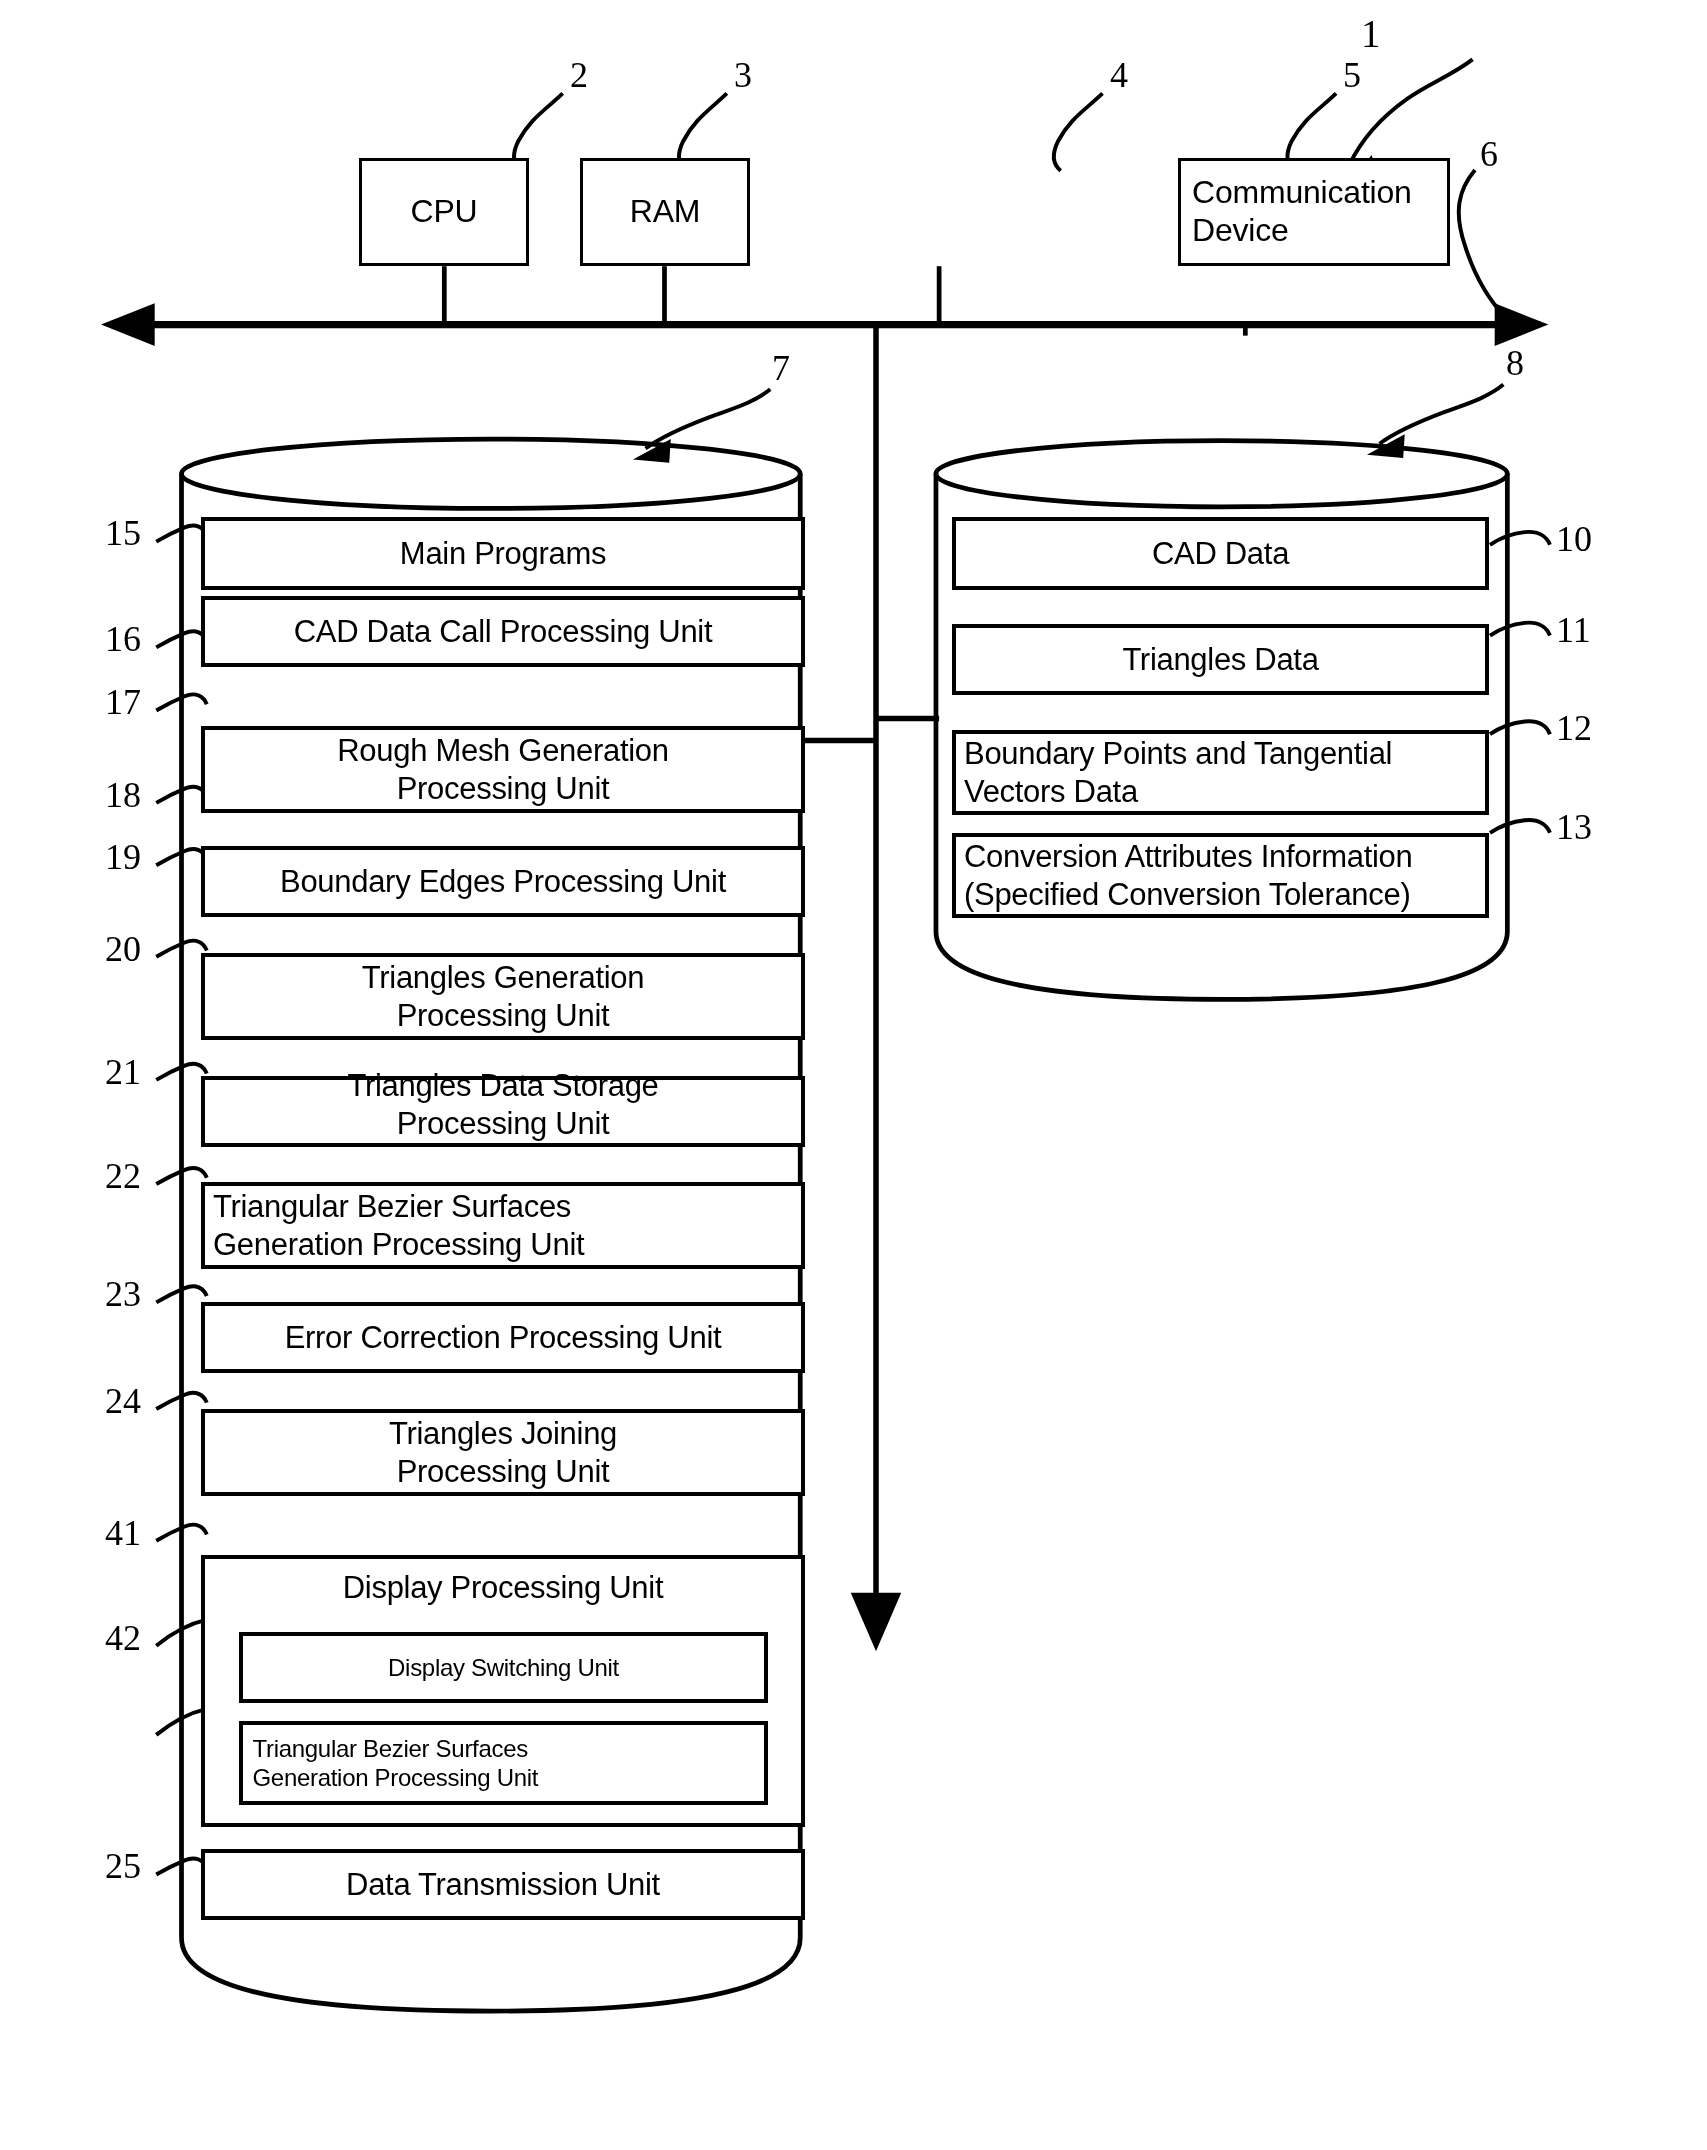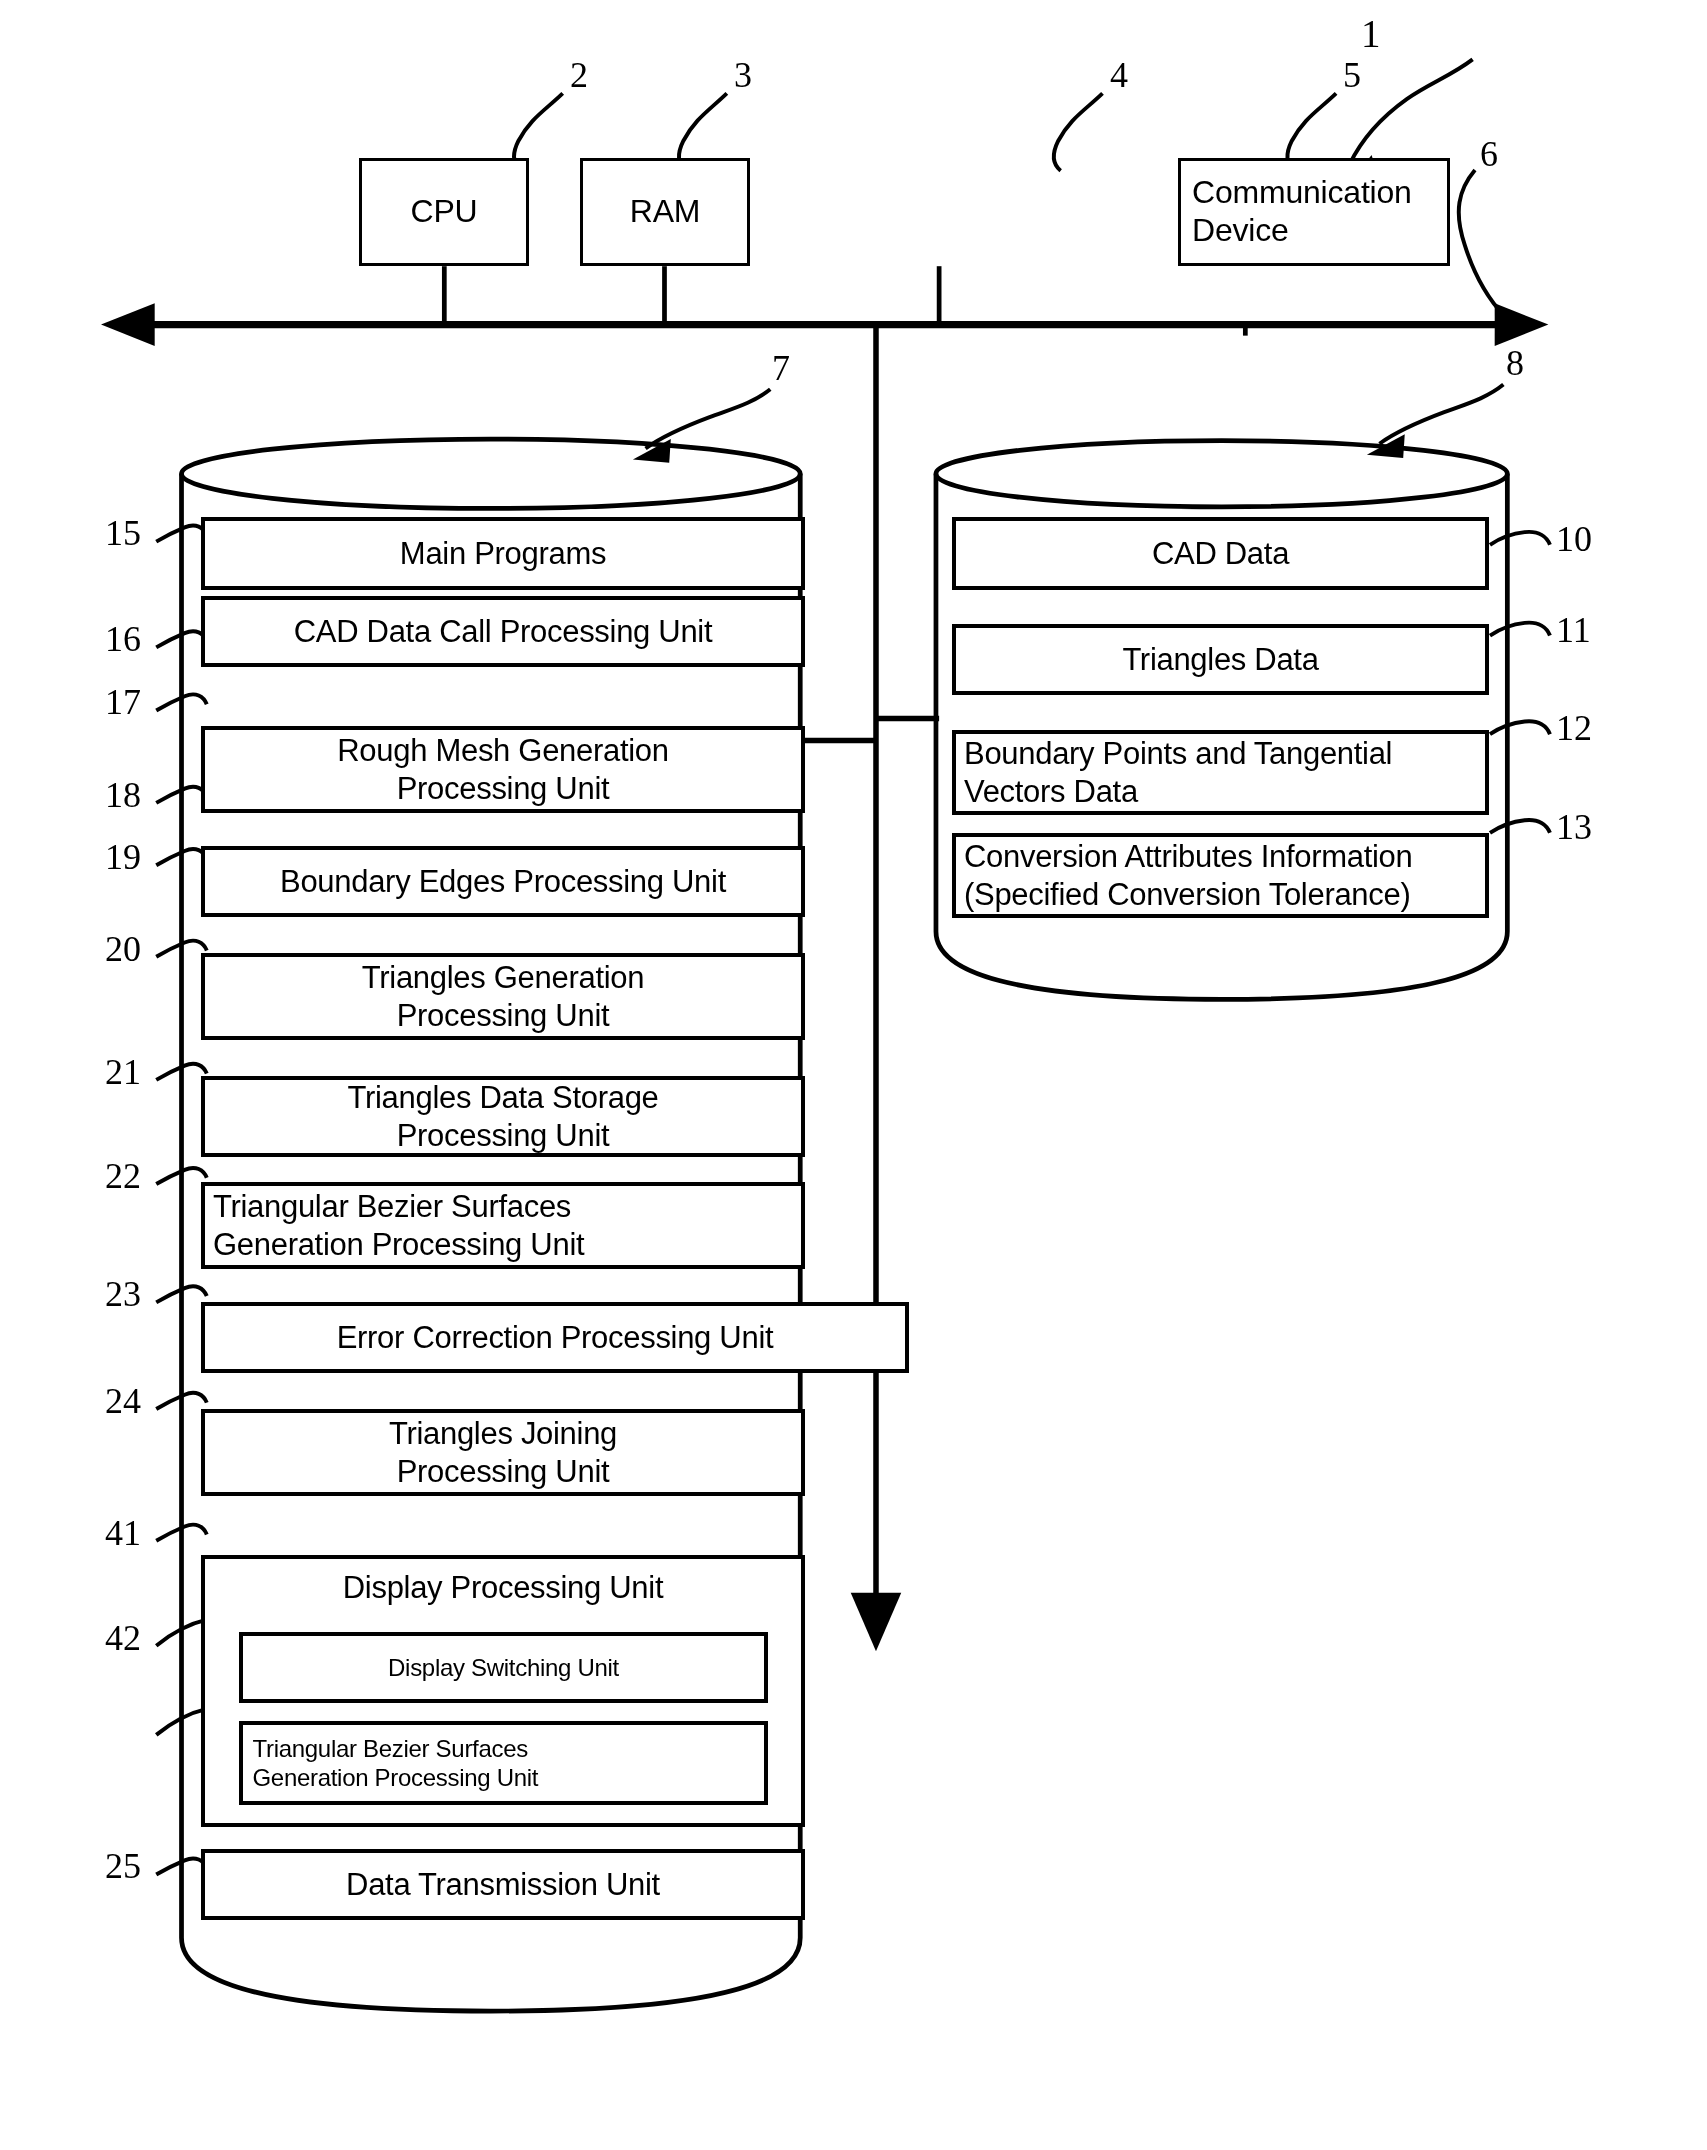--- a/index.html
+++ b/index.html
@@ -233,35 +233,35 @@
     <span>Boundary Edges Processing Unit</span>
   </div>
 
   <div class="abs unit-box two-line" style="left:201px; top:953px; width:604px; height:87px;">
     <div>
       <div>Triangles Generation</div>
       <div>Processing Unit</div>
     </div>
   </div>
 
-  <div class="abs unit-box two-line" style="left:201px; top:1076px; width:604px; height:81px;">
+  <div class="abs unit-box two-line" style="left:201px; top:1076px; width:604px; height:71px;align-items:flex-end;">
     <div>
       <div>Triangles Data Storage</div>
       <div>Processing Unit</div>
     </div>
   </div>
 
   <div class="abs unit-box two-line lead-left" style="left:201px; top:1182px; width:604px; height:87px;">
     <div>
       <div>Triangular Bezier Surfaces</div>
       <div>Generation Processing Unit</div>
     </div>
   </div>
 
-  <div class="abs unit-box" style="left:201px; top:1302px; width:708px; height:71px;">
+  <div class="abs unit-box" style="left:201px; top:1302px; width:604px; height:71px;">
     <span>Error Correction Processing Unit</span>
   </div>
 
   <div class="abs unit-box two-line" style="left:201px; top:1409px; width:604px; height:87px;">
     <div>
       <div>Triangles Joining</div>
       <div>Processing Unit</div>
     </div>
   </div>
 

